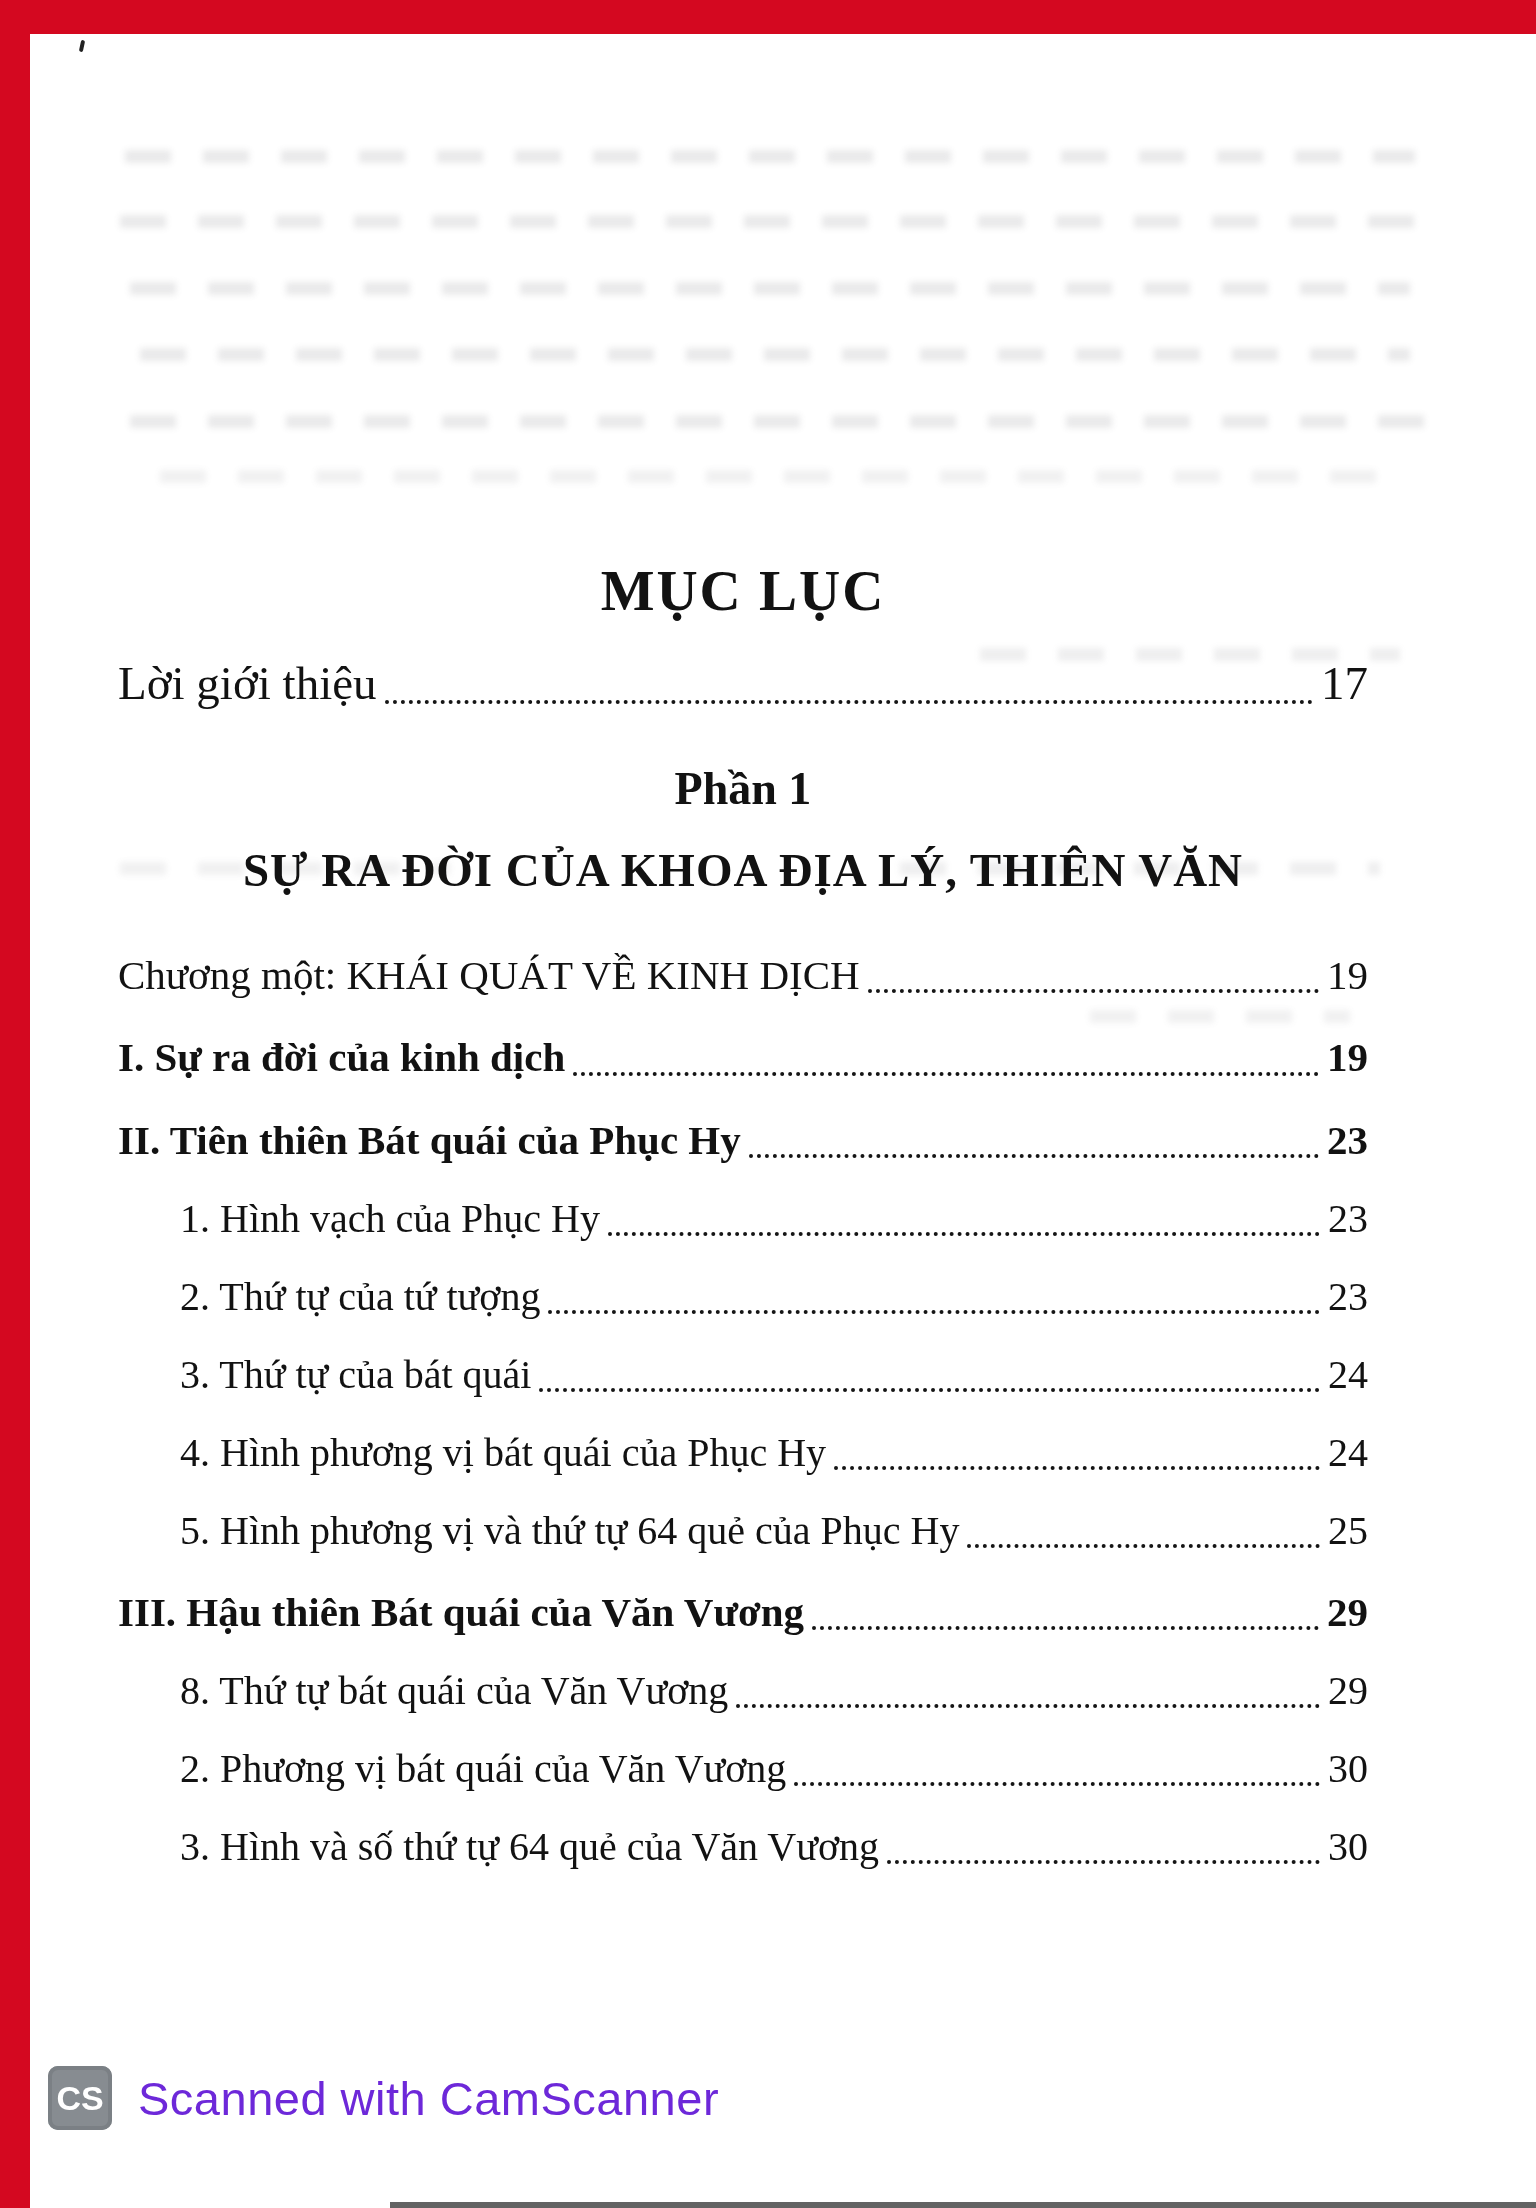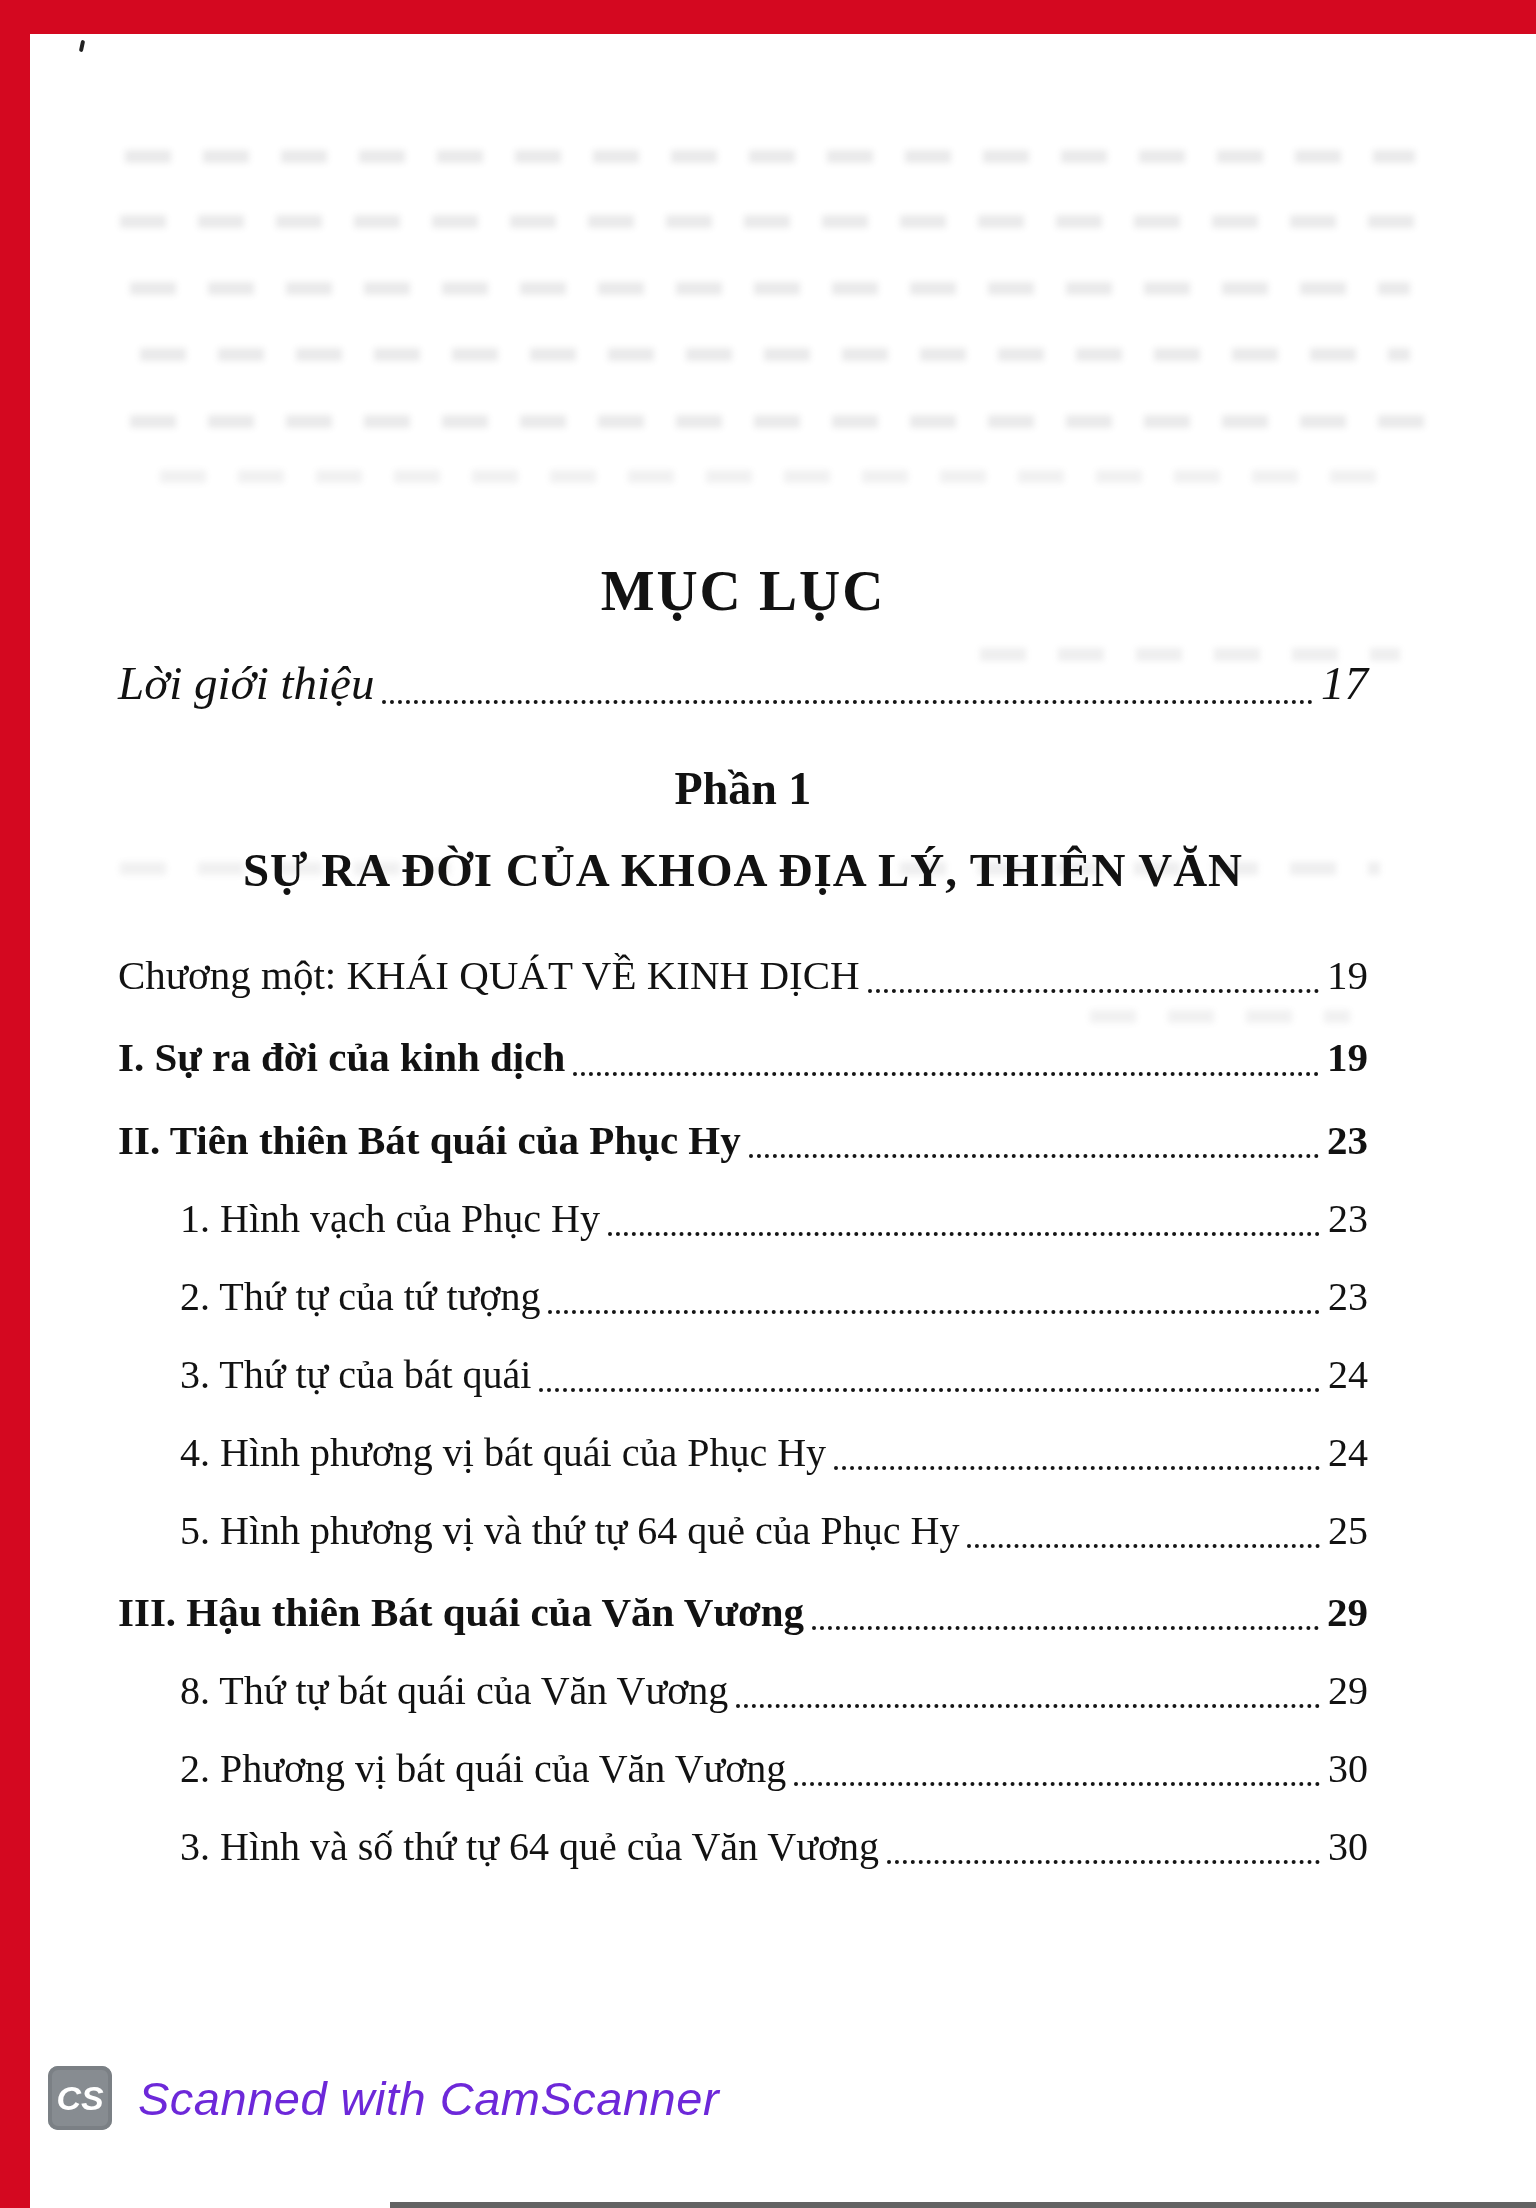--- a/index.html
+++ b/index.html
@@ -33,33 +33,33 @@
 
   .page-title{
     text-align:center;font-weight:bold;font-size:57px;letter-spacing:2px;
     margin:0 0 30px 0;
   }
 
   .toc-row{display:flex;align-items:flex-end;font-size:40px;line-height:1.3;margin-bottom:26px;}
   .toc-row .label,.toc-row .pagenum{white-space:nowrap;}
   .toc-row .dots{flex:1;border-bottom:4px dotted #151515;margin:0 8px 9px 8px;min-width:30px;}
 
-  .toc-row.intro{font-size:47px;font-style:italic;margin-bottom:48px;}
+  .toc-row.intro{font-size:47px;margin-bottom:48px;}
   .toc-row.intro .dots{border-bottom:4px dotted #151515;margin-bottom:10px;}
 
   .part-heading{text-align:center;font-weight:bold;font-size:46px;margin:8px 0 28px 0;}
   .part-subheading{text-align:center;font-weight:bold;font-size:47px;letter-spacing:1px;margin:0 0 52px 0;}
 
   .toc-row.chapter{font-weight:normal;font-size:41px;align-items:flex-end;}
   .toc-row.section{font-weight:bold;font-size:41px;margin-top:29px;}
   .toc-row.sub{padding-left:62px;font-weight:normal;}
 
   
   .watermark{position:absolute;left:48px;bottom:78px;display:flex;align-items:center;gap:26px;
-    font-family:"Liberation Sans","DejaVu Sans",sans-serif;font-style:italic;}
+    font-family:"Liberation Sans","DejaVu Sans",sans-serif;}
   .cs-badge{width:64px;height:64px;border-radius:10px;background:#878c91;color:#ffffff;
     display:flex;align-items:center;justify-content:center;font-weight:bold;font-size:34px;
     box-shadow:inset 0 0 0 4px #7b8085;}
   .wm-text{color:#6d28d9;font-size:47px;font-weight:400;letter-spacing:.5px;}
 </style>
 </head>
 <body>
 
 <div>
 

